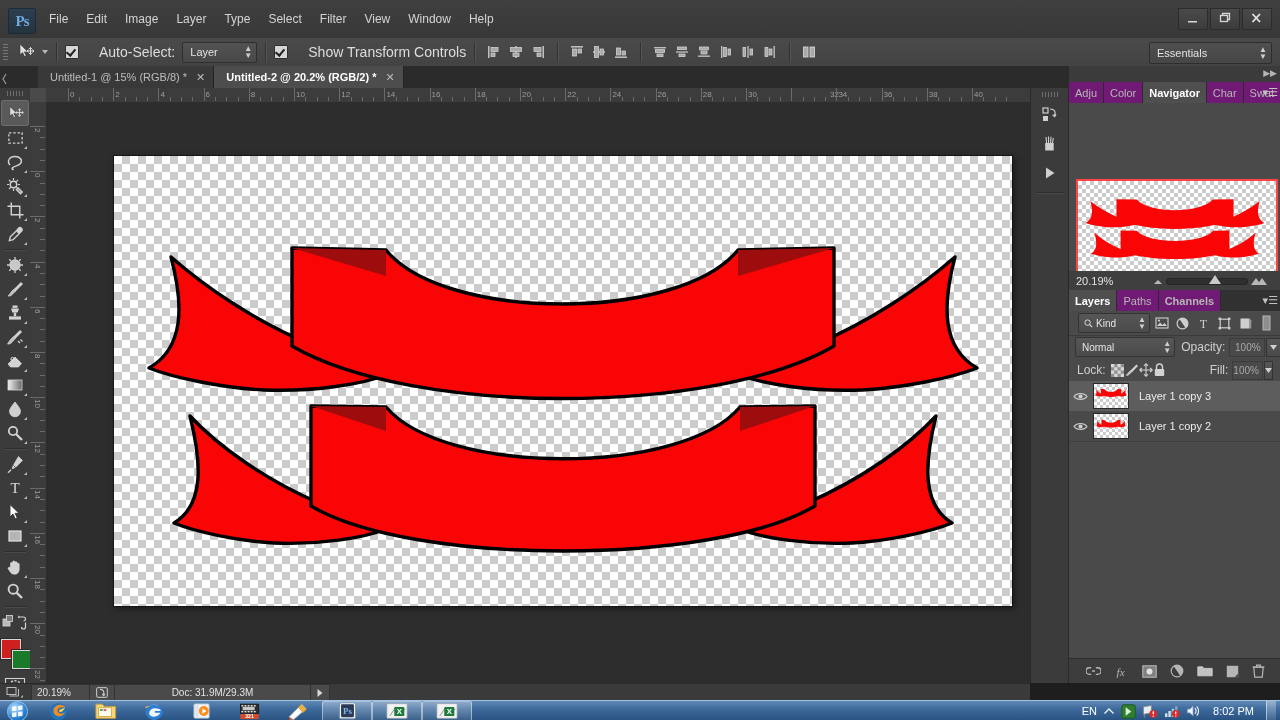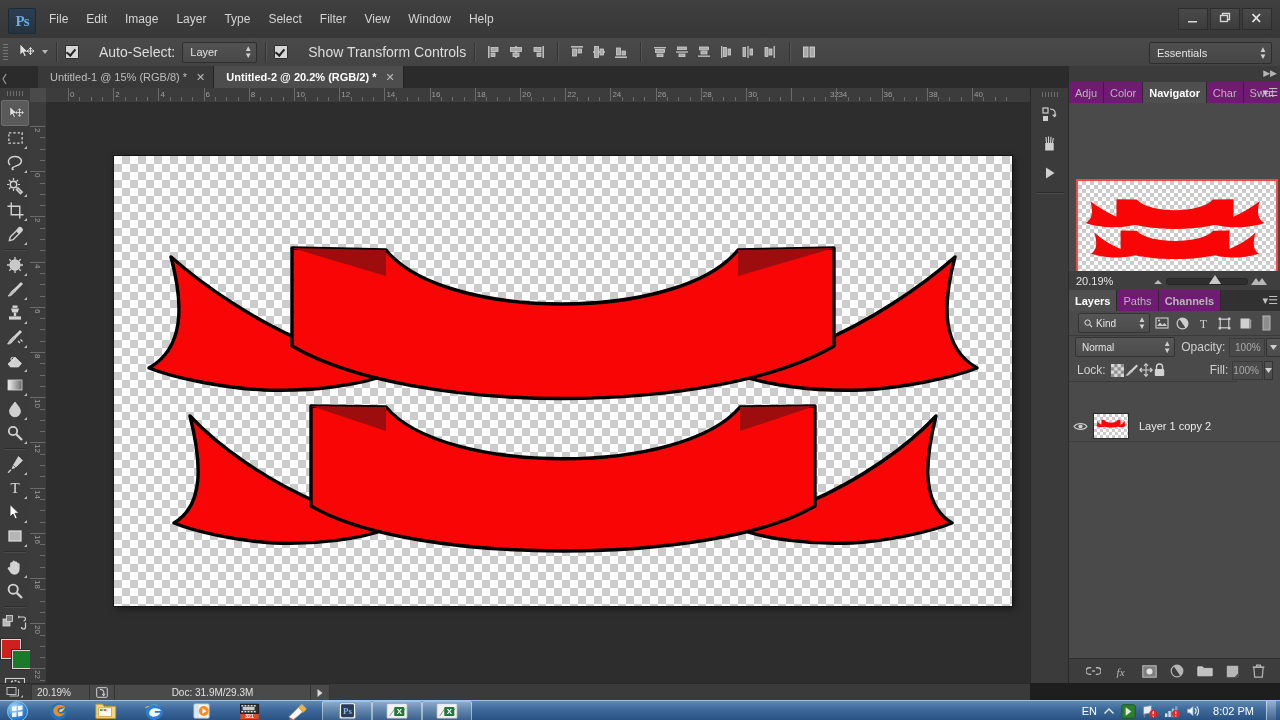--- a/index.html
+++ b/index.html
@@ -1007,20 +1007,38 @@
         </div>
         <span class="fieldlabel" style="margin-left:44px;">Fill:</span>
         <div class="numfield">100%</div>
         <div class="numdrop">
           <svg width="7" height="5" viewBox="0 0 7 5">
               <path d="M0 0 L7 0 L3.5 5 Z" fill="#d0d0d0"></path>
             </svg>
         </div>
       </div>
 
+      <div class="lrow selected" style="top:70px;">
+        <div class="eye">
+          <svg width="15" height="11" viewBox="0 0 15 11">
+            <path d="M1 5.5 C4 1.5 11 1.5 14 5.5 C11 9.5 4 9.5 1 5.5 Z" fill="none" stroke="#cfcfcf" stroke-width="1.1"></path>
+            <circle cx="7.5" cy="5.5" r="2.1" fill="#cfcfcf"></circle>
+          </svg>
+        </div>
+        <div class="lthumb">
+          <svg width="34" height="24" viewBox="0 0 898 450" preserveAspectRatio="none">
+              <g>
+            <path d="M57 101 C90 130 140 165 200 190 C240 206 264 214 275 218 C250 228 200 236 150 234 C110 232 60 222 35 212 C70 192 70 150 57 101 Z" fill="#fa0505"></path>
+            <path d="M841 101 C808 130 758 165 698 190 C658 206 634 214 623 218 C648 228 698 236 748 234 C788 232 838 222 863 212 C828 192 828 150 841 101 Z" fill="#fa0505"></path>
+            <path d="M178 92 L272 94 C330 166 566 166 624 94 L720 92 L720 190 C600 260 298 260 178 190 Z" fill="#fa0505"></path>
+          </g>
+            </svg>
+        </div>
+        <span class="lname">Layer 1 copy 3</span>
+      </div>
 
       <div class="lrow" style="top:100px;">
         <div class="eye">
           <svg width="15" height="11" viewBox="0 0 15 11">
             <path d="M1 5.5 C4 1.5 11 1.5 14 5.5 C11 9.5 4 9.5 1 5.5 Z" fill="none" stroke="#cfcfcf" stroke-width="1.1"></path>
             <circle cx="7.5" cy="5.5" r="2.1" fill="#cfcfcf"></circle>
           </svg>
         </div>
         <div class="lthumb">
           <svg width="34" height="24" viewBox="0 0 898 450" preserveAspectRatio="none">

